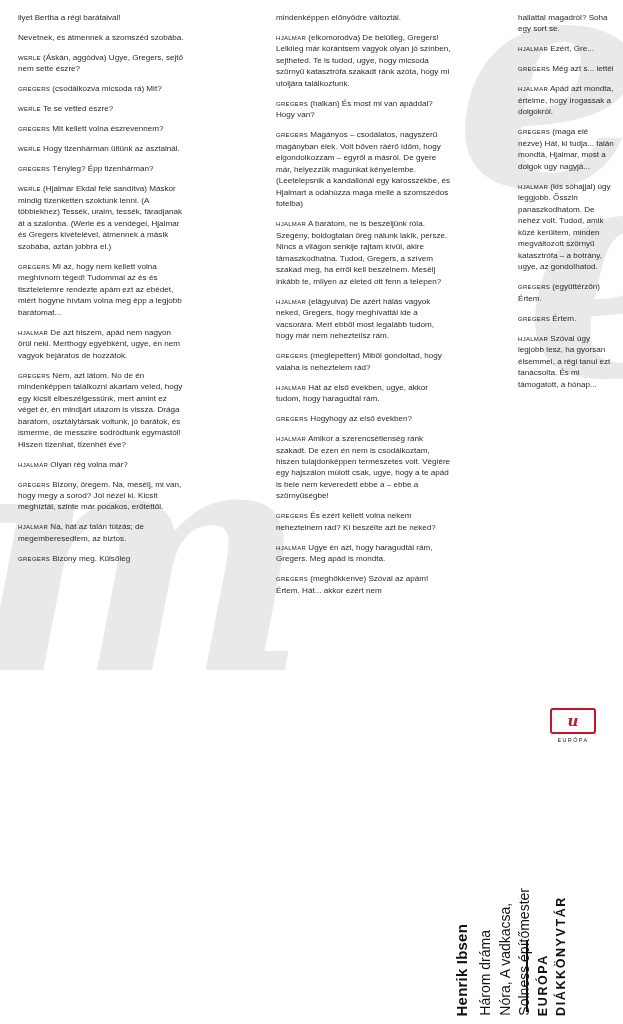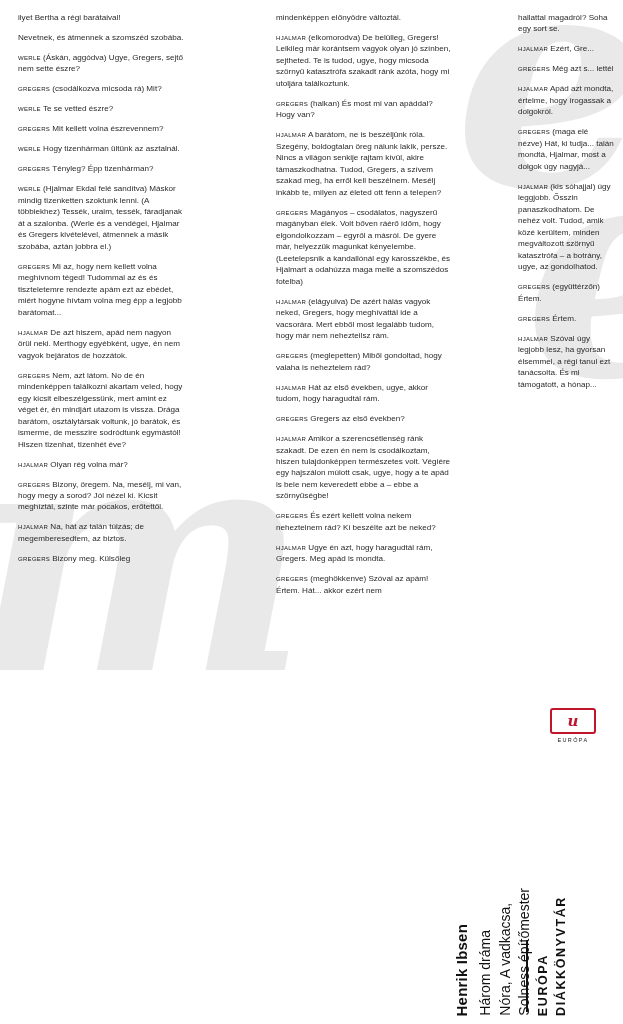--- a/index.html
+++ b/index.html
@@ -200,26 +200,26 @@
     <p class="para"><span class="spk">HJALMAR</span> <span>Olyan rég volna már?</span></p>
     <p class="para"><span class="spk">GREGERS</span> <span>Bizony, öregem. Na, mesélj, mi van, hogy megy a sorod? Jól nézel ki. Kicsit meghíztál, szinte már pocakos, erőtettől.</span></p>
     <p class="para"><span class="spk">HJALMAR</span> <span>Na, hát az talán túlzás; de megemberesedtem, az biztos.</span></p>
     <p class="para"><span class="spk">GREGERS</span> <span>Bizony meg. Külsőleg</span></p>
   </div>
 
   <div class="col col-2">
     <p class="para"><span class="spk"></span> <span>mindenképpen előnyödre változtál.</span></p>
     <p class="para"><span class="spk">HJALMAR</span> <span>(elkomorodva) De belülleg, Gregers! Lelkileg már korántsem vagyok olyan jó színben, sejtheted. Te is tudod, ugye, hogy micsoda szörnyű katasztrófa szakadt ránk azóta, hogy mi utoljára találkoztunk.</span></p>
     <p class="para"><span class="spk">GREGERS</span> <span>(halkan) És most mi van apáddal? Hogy van?</span></p>
+    <p class="para"><span class="spk">GREGERS</span> <span>Magányos – csodálatos, nagyszerű magányban élek. Volt bőven ráérő időm, hogy elgondolkozzam – egyről a másról. De gyere már, helyezzük magunkat kényelembe. (Leetelepsnik a kandallónál egy karosszékbe, és Hjalmart a odahúzza maga mellé a szomszédos fotelba)</span></p>
     <p class="para"><span class="spk">HJALMAR</span> <span>A barátom, ne is beszéljünk róla. Szegény, boldogtalan öreg nálunk lakik, persze. Nincs a világon senkije rajtam kívül, akire támaszkodhatna. Tudod, Gregers, a szívem szakad meg, ha erről kell beszélnem. Mesélj inkább te, milyen az életed ott fenn a telepen?</span></p>
-    <p class="para"><span class="spk">GREGERS</span> <span>Magányos – csodálatos, nagyszerű magányban élek. Volt bőven ráérő időm, hogy elgondolkozzam – egyről a másról. De gyere már, helyezzük magunkat kényelembe. (Leetelepsnik a kandallónál egy karosszékbe, és Hjalmart a odahúzza maga mellé a szomszédos fotelba)</span></p>
     <p class="para"><span class="spk">HJALMAR</span> <span>(elágyulva) De azért hálás vagyok neked, Gregers, hogy meghívattál ide a vacsorára. Mert ebből most legalább tudom, hogy már nem nehezteilsz rám.</span></p>
     <p class="para"><span class="spk">GREGERS</span> <span>(meglepetten) Miből gondoltad, hogy valaha is neheztelem rád?</span></p>
     <p class="para"><span class="spk">HJALMAR</span> <span>Hát az első években, ugye, akkor tudom, hogy haragudtál rám.</span></p>
-    <p class="para"><span class="spk">GREGERS</span> <span>Gregers az első években?</span></p>
+    <p class="para"><span class="spk">GREGERS</span> <span>Hogyhogy az első években?</span></p>
     <p class="para"><span class="spk">HJALMAR</span> <span>Amikor a szerencsétlenség ránk szakadt. De ezen én nem is csodálkoztam, hiszen tulajdonképpen természetes volt. Végiére egy hajszálon múlott csak, ugye, hogy a te apád is bele nem keveredett ebbe a – ebbe a szörnyűségbe!</span></p>
     <p class="para"><span class="spk">GREGERS</span> <span>És ezért kellett volna nekem neheztelnem rád? Ki beszélte azt be neked?</span></p>
     <p class="para"><span class="spk">HJALMAR</span> <span>Ugye én azt, hogy haragudtál rám, Gregers. Meg apád is mondta.</span></p>
     <p class="para"><span class="spk">GREGERS</span> <span>(meghökkenve) Szóval az apám! Értem. Hát... akkor ezért nem</span></p>
   </div>
 
   <div class="col col-3">
     <p class="para"><span class="spk"></span> <span>hallattal magadról? Soha egy sort se.</span></p>
     <p class="para"><span class="spk">HJALMAR</span> <span>Ezért, Gre...</span></p>
     <p class="para"><span class="spk">GREGERS</span> <span>Még azt s... lettél</span></p>

